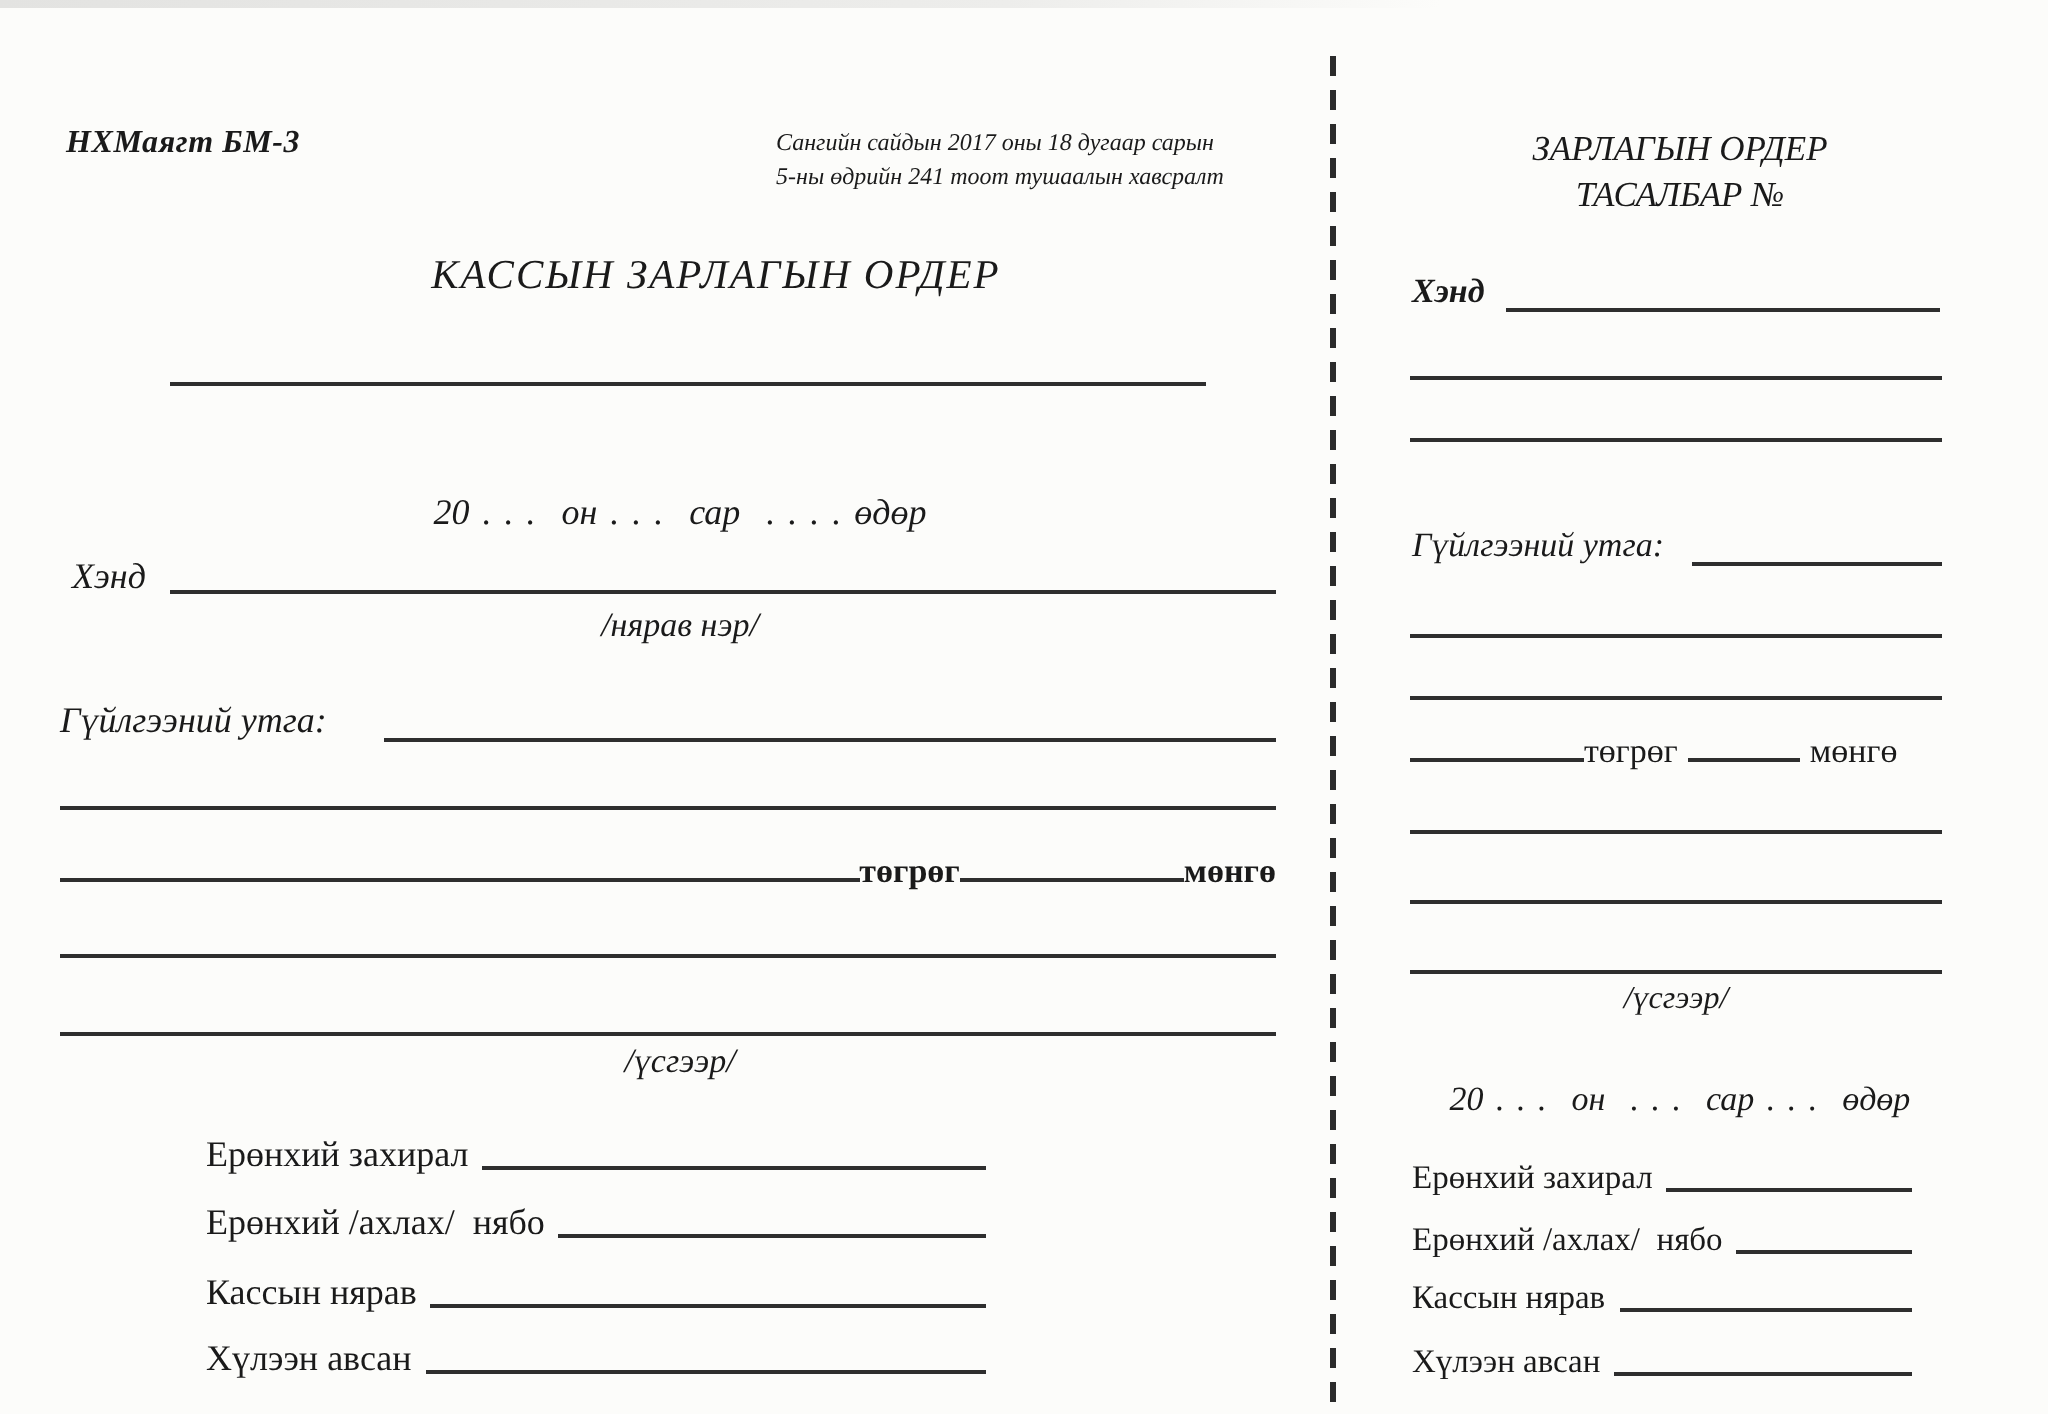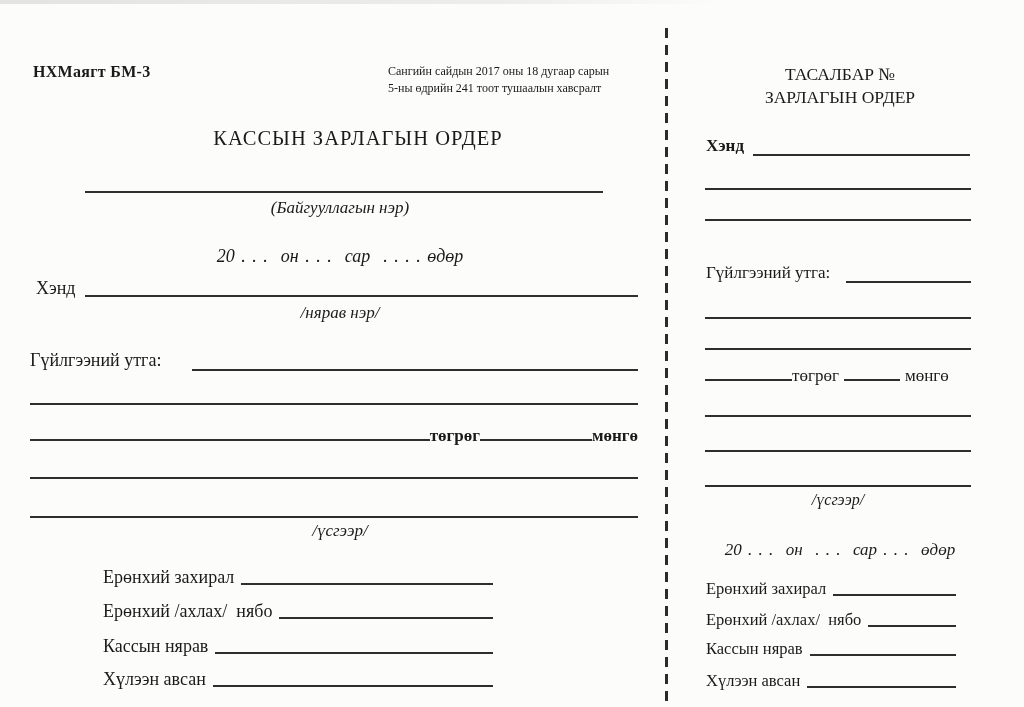--- a/index.html
+++ b/index.html
@@ -8,21 +8,21 @@
     background:#e9e9e7;
   }
   .page{
     position:relative;
     width:1024px;height:707px;
     background:#fcfcfa;
     color:#1a1a1a;
     overflow:hidden;
     --line:#2e2e2e;
   }
-  .abs{position:absolute;}
+  .abs{position:absolute;font-style:italic;}
   [data-bind]{white-space:pre-wrap;}
   .scan-top{
     position:absolute;top:0;left:0;width:720px;height:4px;
     background:linear-gradient(to right,#e3e3e1 0%,#ededeb 70%,rgba(240,240,238,0) 100%);
   }
   .rule{position:absolute;height:0;border-top:2px solid var(--line);}
   .center{text-align:center;}
   .it{font-style:italic;}
   .b{font-weight:bold;}
   
@@ -62,21 +62,20 @@
   <div class="abs form-code" data-bind="main_form.form_code">НХМаягт БМ-3</div>
 
   <div class="abs regulation">
     <div data-bind="main_form.regulation.line1">Сангийн сайдын 2017 оны 18 дугаар сарын</div>
     <div data-bind="main_form.regulation.line2">5-ны өдрийн 241 тоот тушаалын хавсралт</div>
   </div>
 
   <div class="abs form-title center" data-bind="main_form.title">КАССЫН ЗАРЛАГЫН ОРДЕР</div>
 
   <div class="rule" style="left:85px;top:191px;width:518px;"></div>
-  <div class="abs org-hint center it" data-bind="main_form.org_name_hint">(Байгууллагын нэр)</div>
 
   <div class="abs date-blank-l center it" data-bind="main_form.date_blank">20 . . .  он . . .  сар  . . . . өдөр</div>
 
   <div class="abs label-l" style="left:36px;top:277px;" data-bind="main_form.recipient_label">Хэнд</div>
   <div class="rule" style="left:85px;top:295px;width:553px;"></div>
   <div class="abs hint-l center it" style="left:20px;top:303px;width:640px;" data-bind="main_form.recipient_hint">/нярав нэр/</div>
 
   <div class="abs label-l" style="left:30px;top:349px;" data-bind="main_form.purpose_label">Гүйлгээний утга:</div>
   <div class="rule" style="left:192px;top:369px;width:446px;"></div>
 
@@ -106,22 +105,22 @@
     <span class="sig-line"></span>
   </div>
   <div class="sigrow sig-l" style="left:103px;top:669px;width:390px;height:21px;">
     <span class="lab" data-bind="main_form.signatures.3">Хүлээн авсан</span>
     <span class="sig-line"></span>
   </div>
 
   <div class="divider"></div>
 
   <div class="abs stub-title center">
+    <div data-bind="stub.title_line1">ЗАРЛАГЫН ОРДЕР</div>
     <div data-bind="stub.title_line2">ТАСАЛБАР №</div>
-    <div data-bind="stub.title_line1">ЗАРЛАГЫН ОРДЕР</div>
   </div>
 
   <div class="abs label-r b" style="left:706px;top:136px;" data-bind="stub.recipient_label">Хэнд</div>
   <div class="rule" style="left:753px;top:154px;width:217px;"></div>
 
   <div class="rule" style="left:705px;top:188px;width:266px;"></div>
   <div class="rule" style="left:705px;top:219px;width:266px;"></div>
 
   <div class="abs label-r" style="left:706px;top:263px;" data-bind="stub.purpose_label">Гүйлгээний утга:</div>
   <div class="rule" style="left:846px;top:281px;width:125px;"></div>

